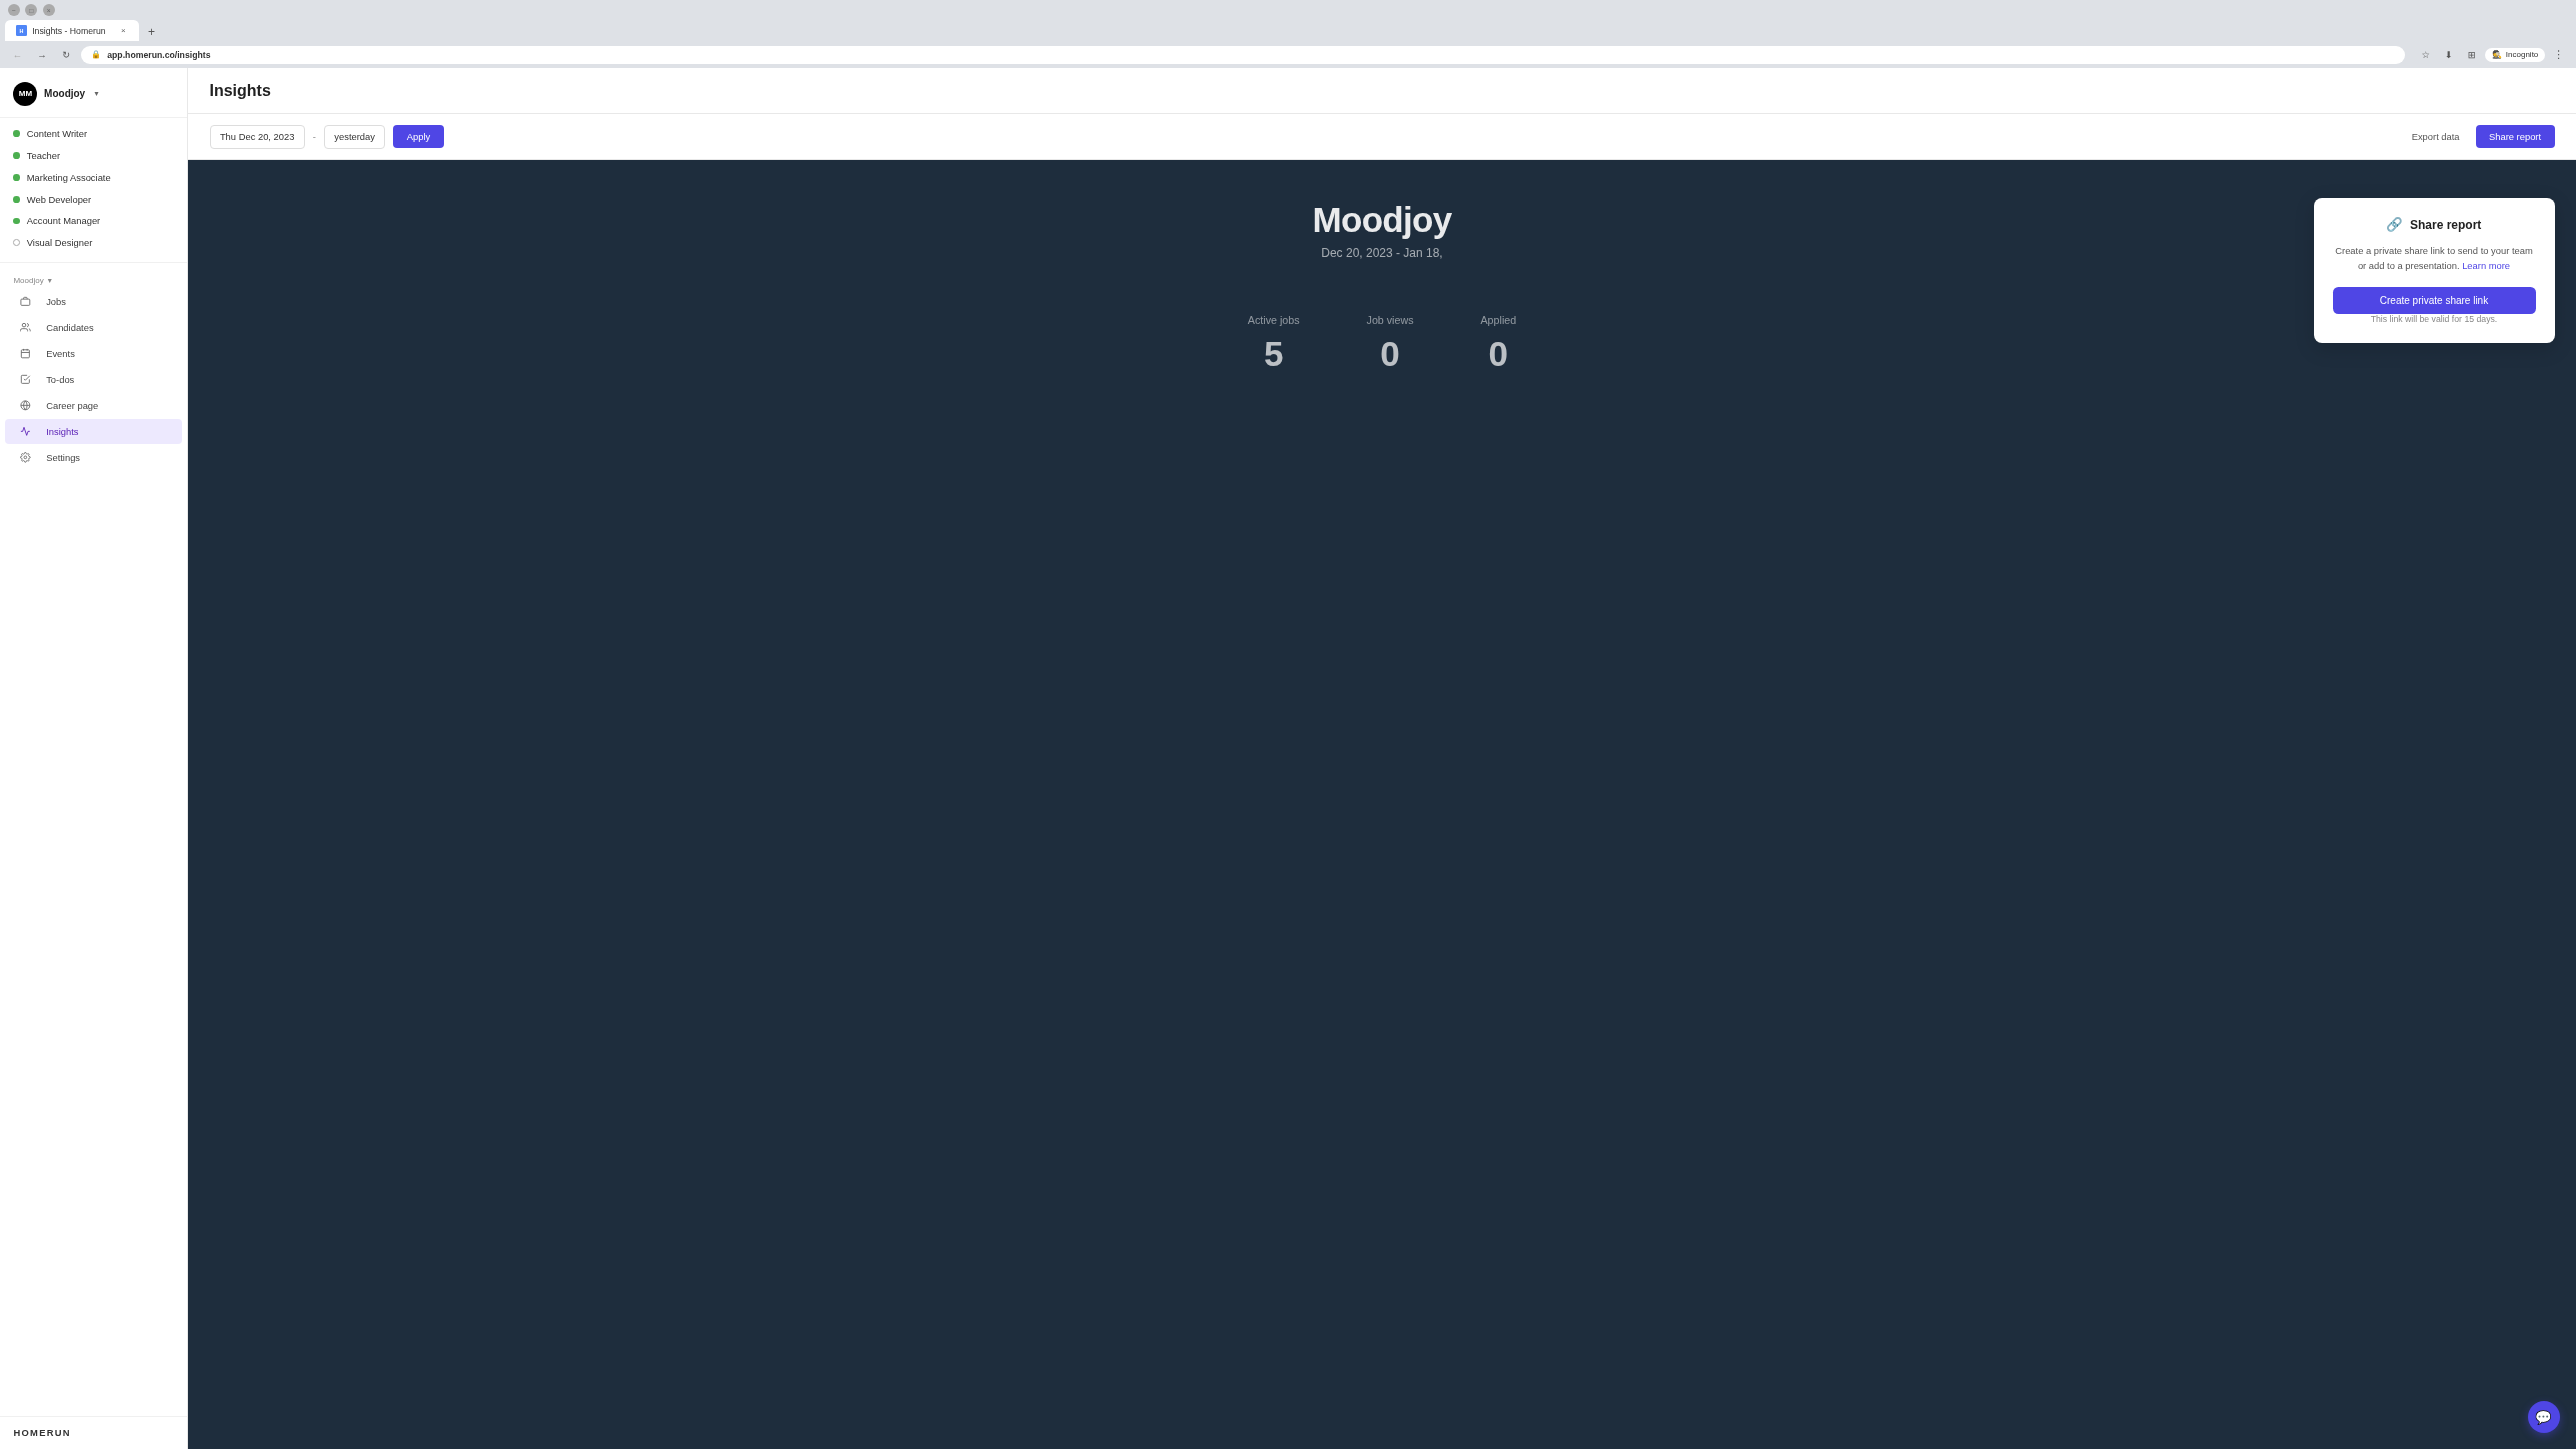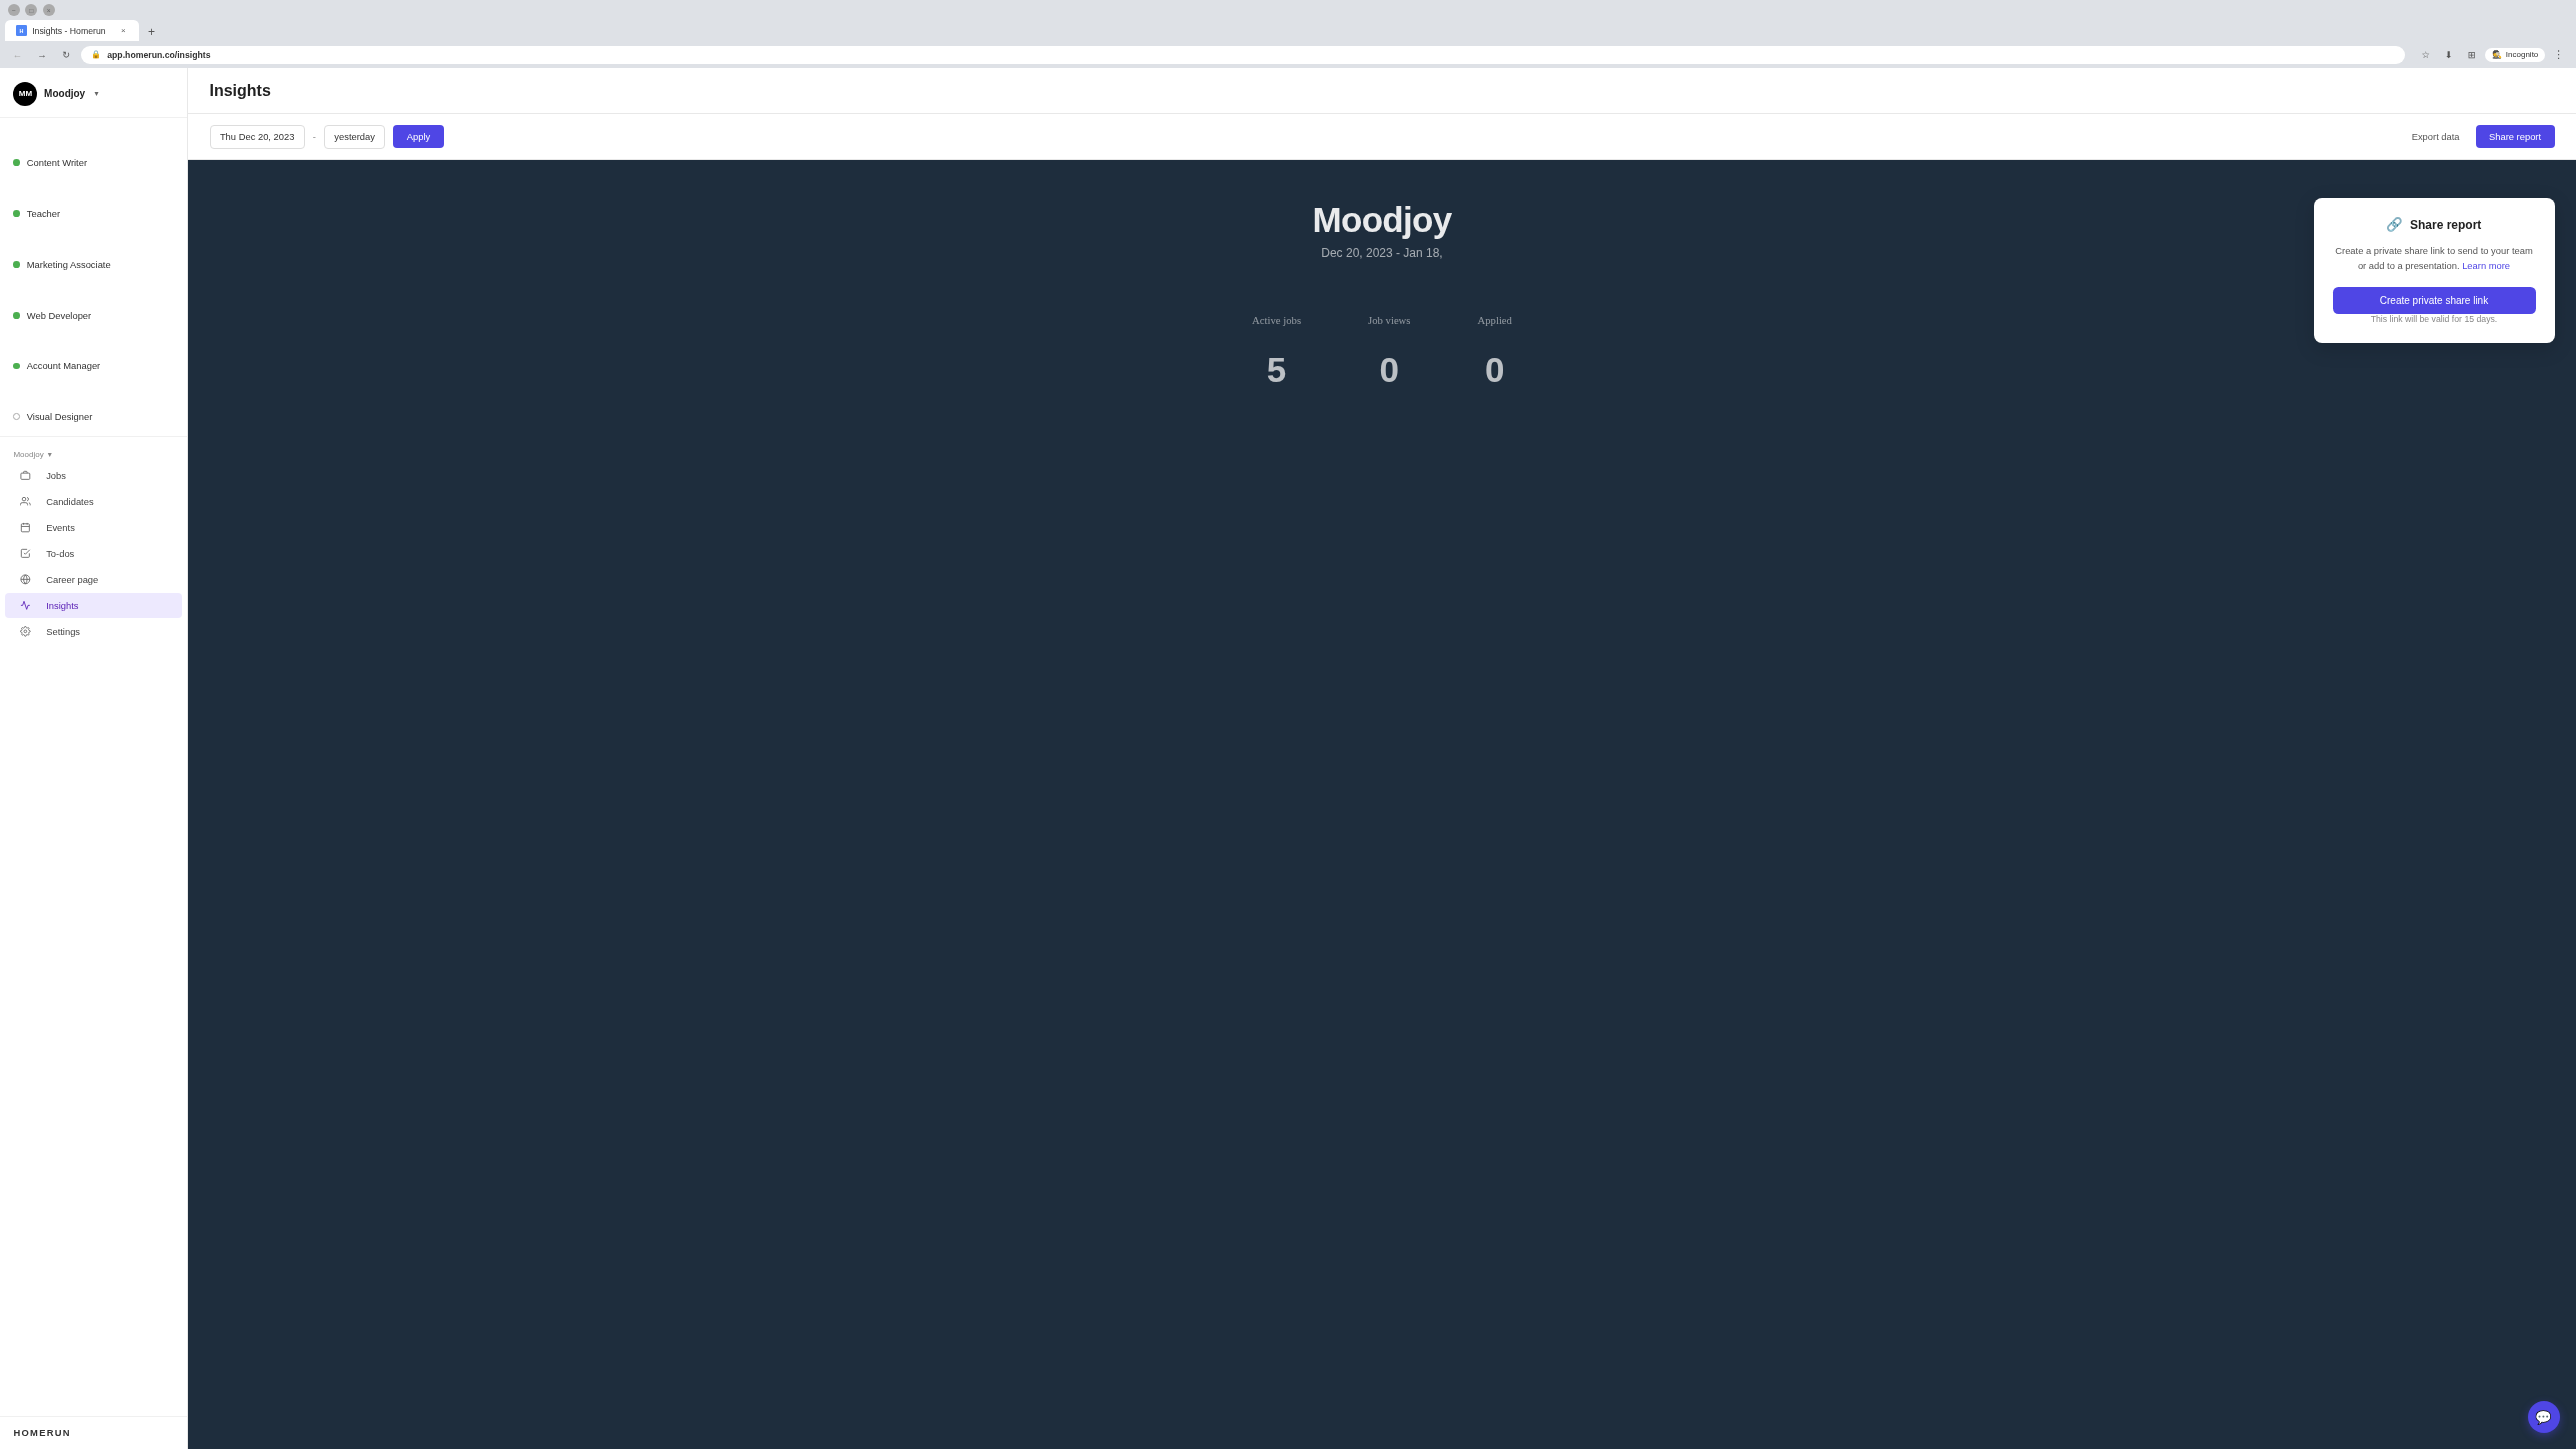--- a/index.html
+++ b/index.html
@@ -39,21 +39,21 @@
     .sidebar-header { padding: 13.4px 13.4px 10.7px; display: flex; align-items: center; gap: 6.7px; border-bottom: 0.7px solid #f0f0f0; }
     .avatar { width: 24px; height: 24px; border-radius: 50%; background: #000000; display: flex; align-items: center; justify-content: center; color: white; font-size: 8px; font-weight: 600; flex-shrink: 0; }
     .company-name { font-size: 10px; font-weight: 600; color: #222; }
     .chevron-down { color: #666; font-size: 8px; margin-left: 2.7px; }
 
     .sidebar-scroll { flex: 1; overflow-y: auto; padding-bottom: 10.7px; }
     .sidebar-scroll::-webkit-scrollbar { width: 2.7px; }
     .sidebar-scroll::-webkit-scrollbar-thumb { background: #ddd; border-radius: 1.3px; }
 
     .jobs-section { padding: 5.4px 0; }
-    .job-item { display: flex; align-items: center; gap: 6.7px; padding: 5.4px 13.4px; cursor: pointer; font-size: 9.4px; color: #333; margin-top: 29px; }
+    .job-item { display: flex; align-items: center; gap: 6.7px; padding: 5.4px 13.4px; cursor: pointer; font-size: 9.4px; color: #333; }
     .job-dot { width: 6.7px; height: 6.7px; border-radius: 50%; flex-shrink: 0; }
     .job-dot.green { background: #4caf50; }
     .job-dot.empty { background: transparent; border: 1.3px solid #aaa; }
 
     .sidebar-divider { border: none; border-top: 0.7px solid #f0f0f0; margin: 2.7px 0; }
 
     .nav-section { padding: 5.4px 0; }
     .nav-section-label { padding: 5.4px 13.4px 2.7px; font-size: 8px; color: #888; font-weight: 500; display: flex; align-items: center; gap: 4px; }
     .nav-item { display: flex; align-items: center; gap: 14px; padding: 6px 13.4px; cursor: pointer; font-size: 9.4px; color: #444; border-radius: 4px; margin: 0.7px 5.4px; }
     .nav-item.active { background: #ede9fe; color: #5b21b6; }
@@ -78,21 +78,21 @@
     .share-btn { background: #4f46e5; color: white; border: none; border-radius: 4px; padding: 6px 13.4px; font-size: 9.4px; font-weight: 500; cursor: pointer; position: relative; }
 
     
     .content { flex: 1; overflow: hidden; position: relative; }
     .insights-preview { background: #1e2d3d; width: 100%; height: 100%; display: flex; flex-direction: column; align-items: center; padding-top: 40px; position: relative; }
     .company-title { font-size: 35px; font-weight: 700; color: #fff; opacity: 0.9; letter-spacing: -0.7px; }
     .date-range { font-size: 12px; color: rgba(255,255,255,0.6); margin-top: 5.4px; }
 
     .stats-row { display: flex; gap: 67px; margin-top: 54px; }
     .stat-item { text-align: center; }
-    .stat-label { font-size: 10.7px; color: rgba(255,255,255,0.5); margin-bottom: 24px; font-family: Liberation Serif, serif; }
+    .stat-label { font-size: 10.7px; color: rgba(255,255,255,0.5); margin-bottom: 8px; }
     .stat-value { font-size: 35px; font-weight: 600; color: rgba(255,255,255,0.7); }
 
     
     .share-popup { position: absolute; top: 38px; right: 21.5px; background: #fff; border-radius: 8px; box-shadow: 0 5.4px 20px rgba(0,0,0,0.15); padding: 19px; width: 241px; z-index: 100; }
     .popup-header { display: flex; align-items: center; justify-content: center; gap: 6.7px; margin-bottom: 10.7px; }
     .popup-icon { font-size: 13.4px; }
     .popup-title { font-size: 12px; font-weight: 600; color: #222; }
     .popup-desc { font-size: 9.4px; color: #555; text-align: center; line-height: 1.6; margin-bottom: 13.4px; }
     .popup-link { color: #4f46e5; text-decoration: none; font-weight: 500; }
     .create-link-btn { display: block; width: 100%; background: #4f46e5; color: white; border: none; border-radius: 5.4px; padding: 8px; font-size: 10px; font-weight: 500; cursor: pointer; text-align: center; margin-bottom: 0; }

